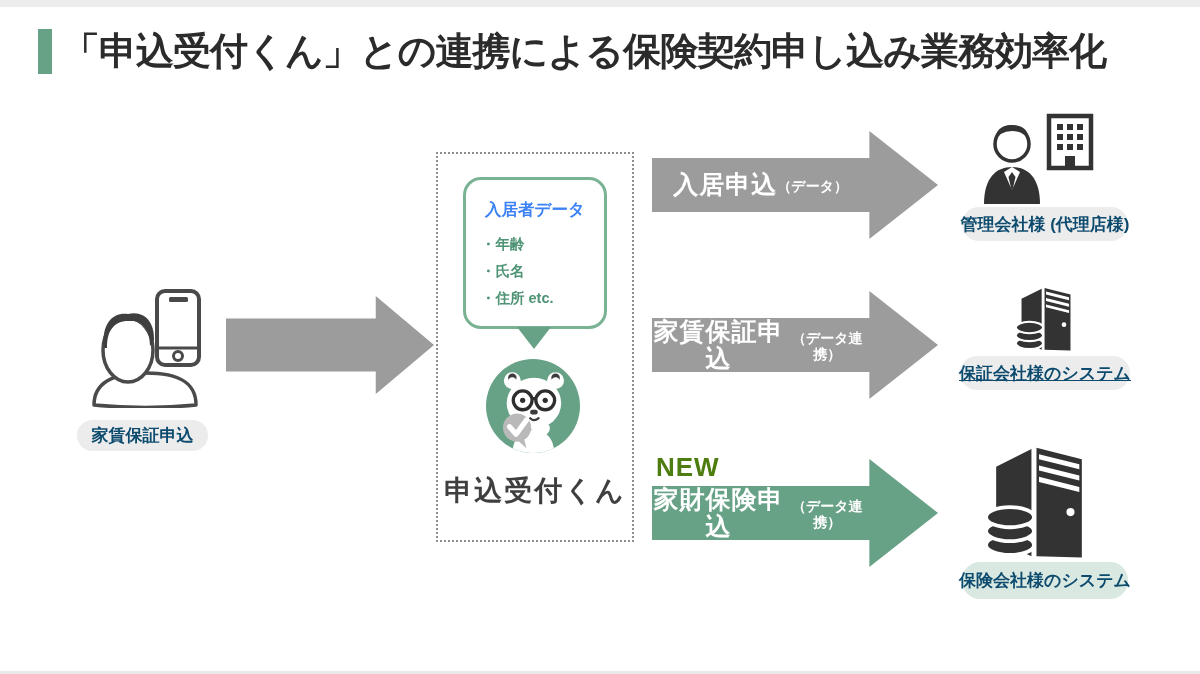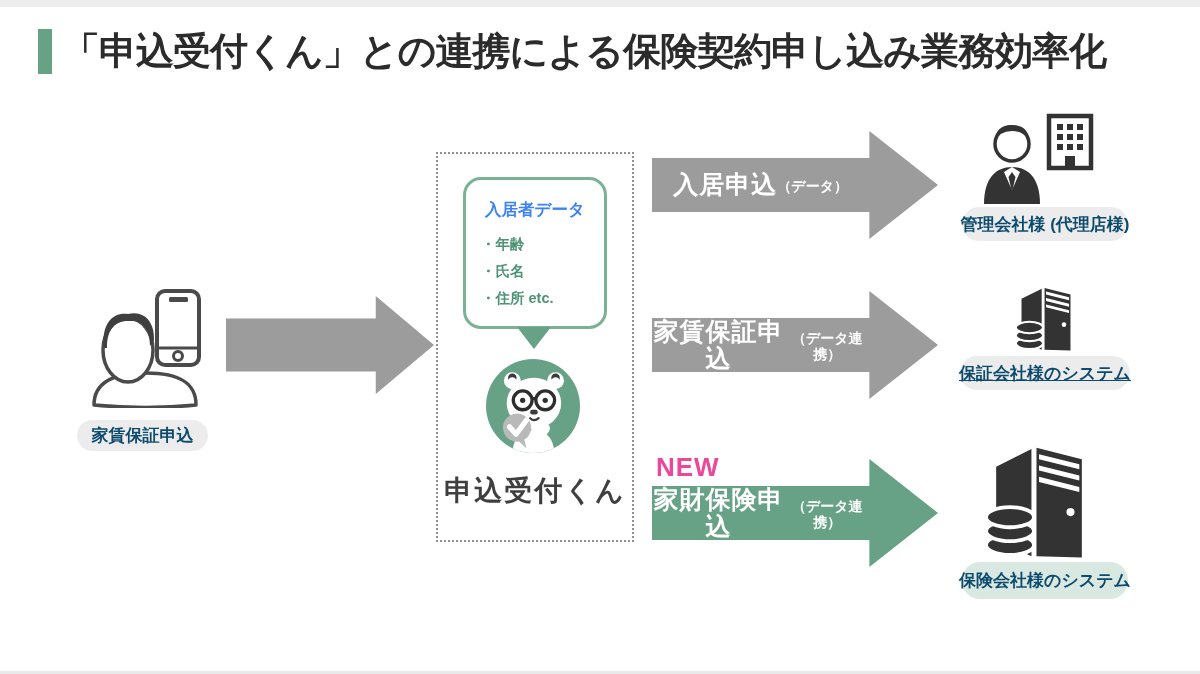--- a/index.html
+++ b/index.html
@@ -40,21 +40,21 @@
     position:absolute;left:0;top:0;width:76%;height:100%;
     display:flex;flex-direction:row;align-items:center;justify-content:center;
     color:#ffffff;text-align:center;line-height:1.1;
   }
   .arrow.left-style .atext{width:72%;}
   .arrow .main{font-size:25px;font-weight:bold;letter-spacing:1px;}
   .arrow .sub{font-size:14px;font-weight:bold;margin-top:3px;}
 
   .new-badge{
     position:absolute;left:656px;top:452px;
-    font-size:26px;font-weight:bold;color:#ec4899;letter-spacing:1px;
+    font-size:26px;font-weight:bold;color:#4d7c0f;letter-spacing:1px;
   }
 
   
   .hub-box{
     position:absolute;left:436px;top:152px;width:198px;height:390px;
     border:2.5px dotted #8f8f8f;background:#ffffff;box-sizing:border-box;
   }
   .bubble{
     position:absolute;left:463px;top:177px;width:144px;height:152px;
     border:3px solid #7ab294;border-radius:18px;background:#ffffff;box-sizing:border-box;

